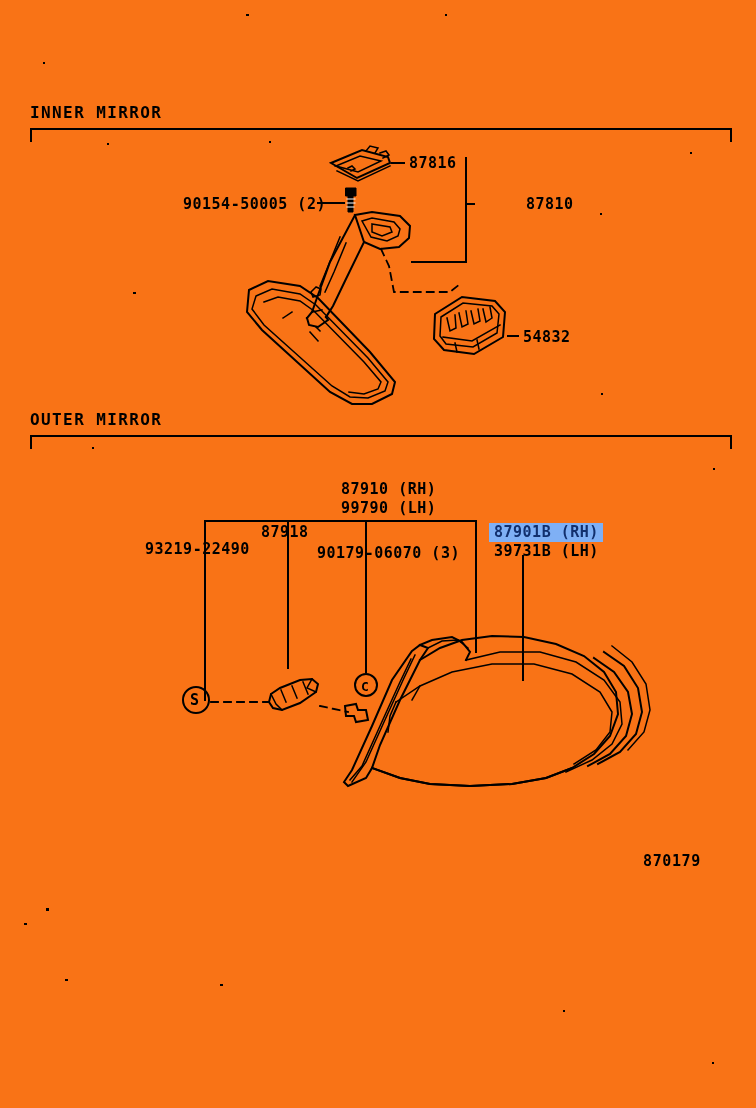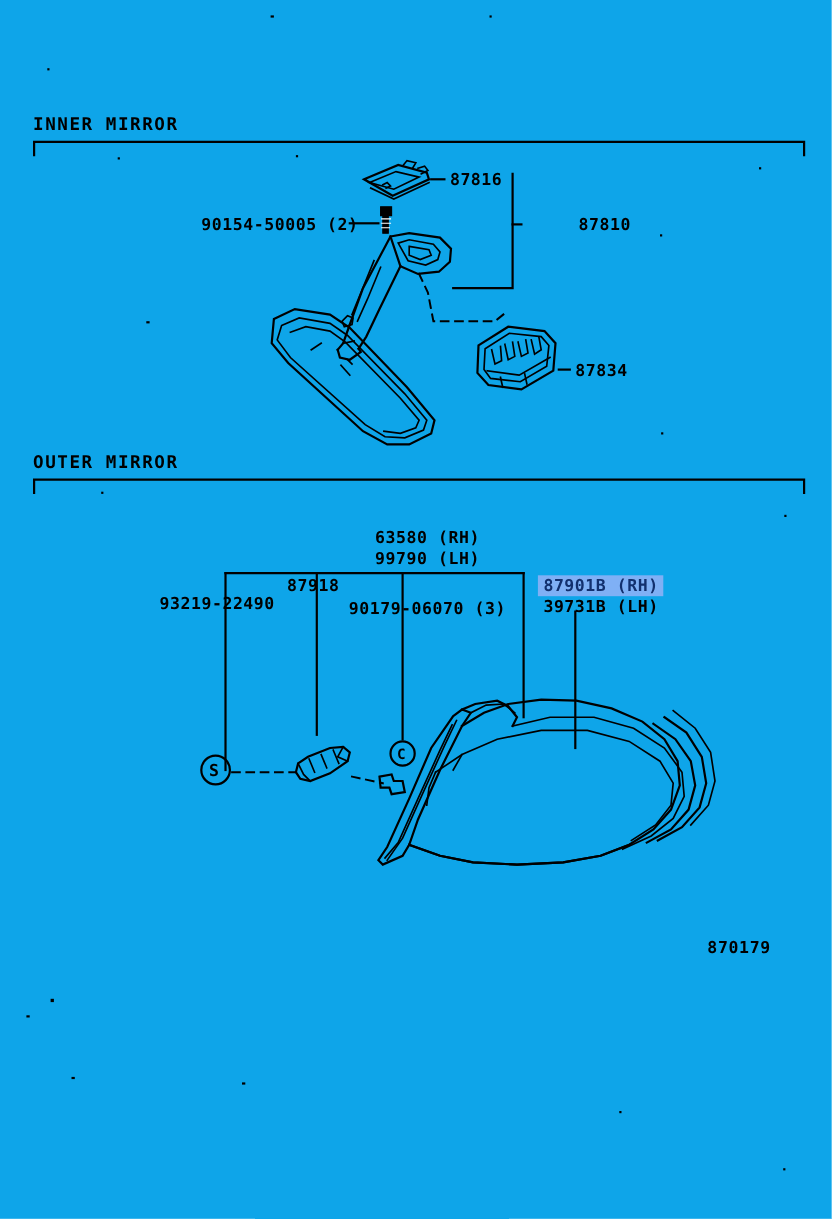--- a/index.html
+++ b/index.html
@@ -13,21 +13,21 @@
     position: relative;
     overflow: hidden;
     font-family: "DejaVu Sans Mono", monospace;
     color: #000000;
   }
   #page {
     position: absolute;
     left: 0; top: 0;
     width: 756px;
     height: 1108px;
-    background: #0ea5e9;
+    background: #f97316;
   }
   .lbl {
     position: absolute;
     font-family: "DejaVu Sans Mono", monospace;
     font-size: 15px;
     font-weight: bold;
     letter-spacing: 0.5px;
     color: #000000;
     white-space: nowrap;
     line-height: 17px;
@@ -217,23 +217,23 @@
   <div class="section-title" style="left:30px; top:103px;">INNER MIRROR</div>
 
   <div class="section-title" style="left:30px; top:410px;">OUTER MIRROR</div>
 
   <div class="lbl" style="left:409px; top:155px;">87816</div>
 
   <div class="lbl" style="left:183px; top:196px;">90154-50005 (2)</div>
 
   <div class="lbl" style="left:478px; top:196px;margin-left:48px;">87810</div>
 
-  <div class="lbl" style="left:523px; top:329px;">87834</div>
-
-  <div class="lbl" style="left:341px; top:481px;">63580 (RH)</div>
+  <div class="lbl" style="left:523px; top:329px;">54832</div>
+
+  <div class="lbl" style="left:341px; top:481px;">87910 (RH)</div>
 
   <div class="lbl" style="left:341px; top:500px;">99790 (LH)</div>
 
   <div class="lbl" style="left:261px; top:524px;">87918</div>
 
   <div class="lbl" style="left:145px; top:541px;">93219-22490</div>
 
   <div class="lbl" style="left:317px; top:545px;">90179-06070 (3)</div>
 
   <div class="hl" style="left:489px; top:523px;">87901B (RH)</div>

